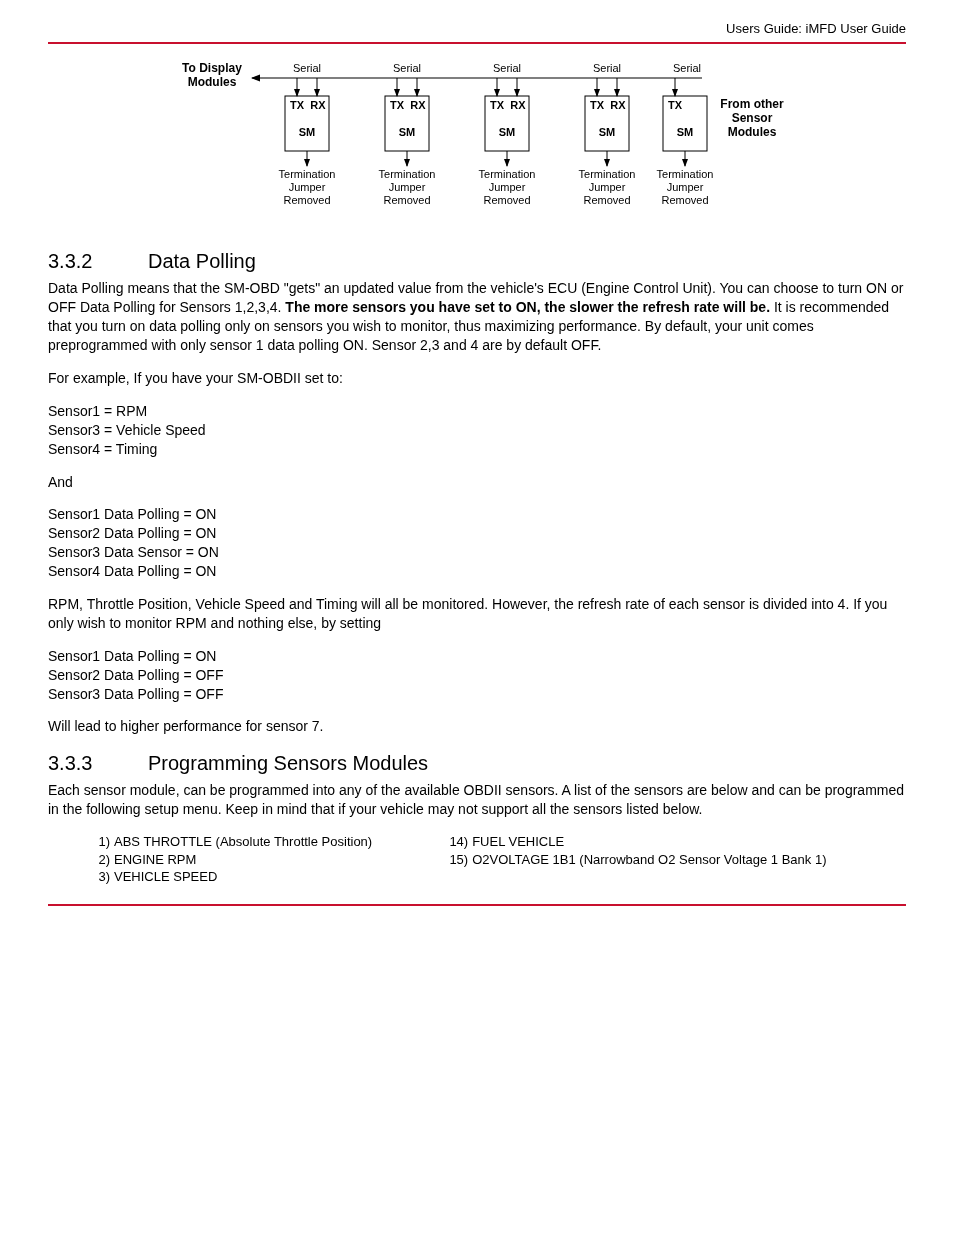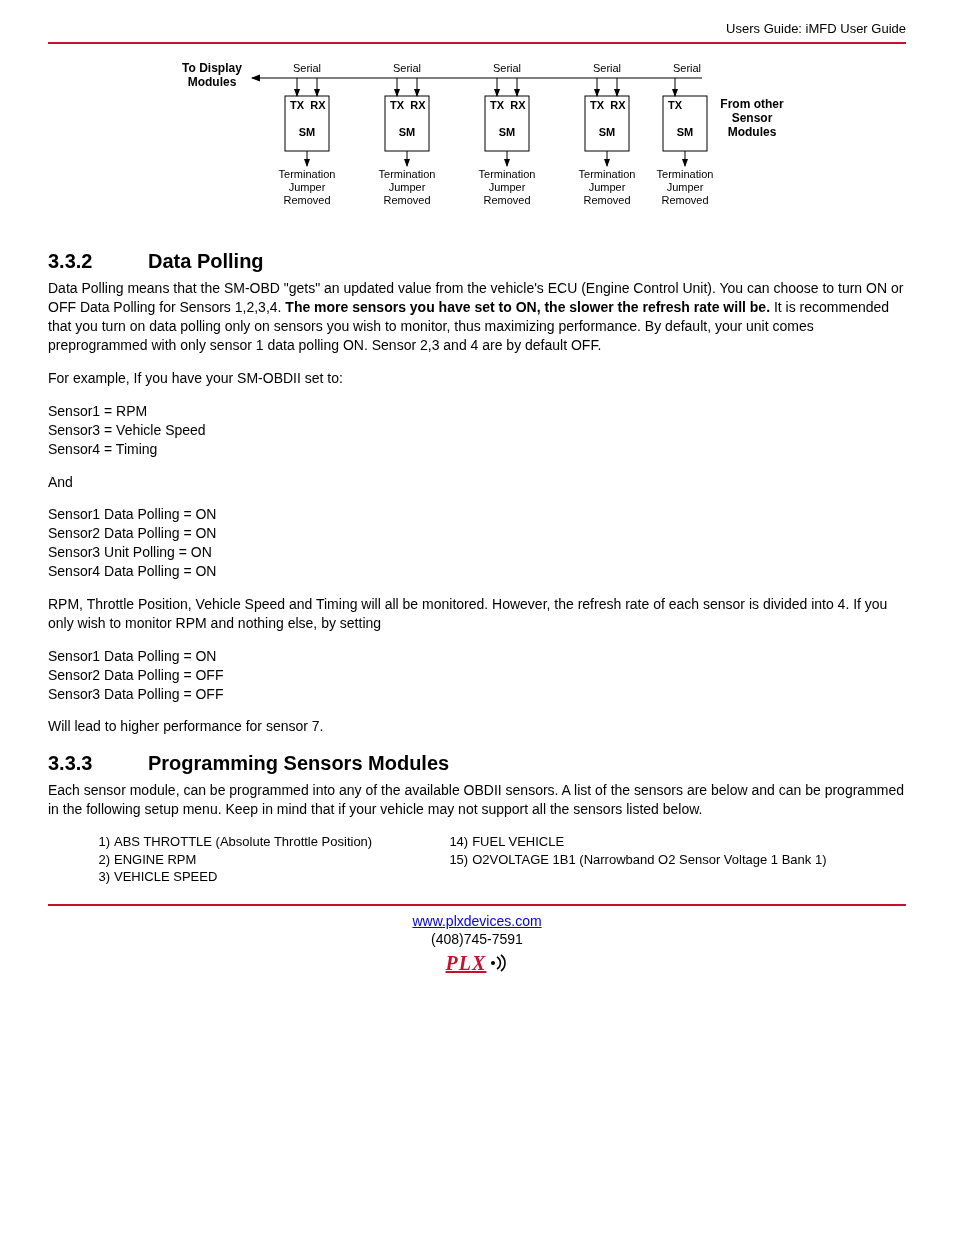--- a/index.html
+++ b/index.html
@@ -24,21 +24,21 @@
   }
   .diagram {
     text-align: center;
     margin: 6px 0 28px 0;
   }
   .diagram svg {
     font-family: Verdana, sans-serif;
   }
   h2.sec {
     font-size: 20px;
-    font-weight: bold;
+    font-weight: normal;
     margin: 12px 0 4px 0;
   }
   h2.sec .num {
     display: inline-block;
     width: 100px;
   }
   p.body {
     margin: 2px 0 14px 0;
   }
   .sensor-lines {
@@ -207,21 +207,21 @@
   <div>Sensor1 = RPM</div>
   <div>Sensor3 = Vehicle Speed</div>
   <div>Sensor4 = Timing</div>
 </div>
 
 <p class="body">And</p>
 
 <div class="sensor-lines">
   <div>Sensor1 Data Polling = ON</div>
   <div>Sensor2 Data Polling = ON</div>
-  <div>Sensor3 Unit Polling = ON</div>
+  <div>Sensor3 Data Sensor = ON</div>
   <div>Sensor4 Data Polling = ON</div>
 </div>
 
 <p class="body">RPM, Throttle Position, Vehicle Speed and Timing will all be monitored. However, the refresh rate of each sensor is divided into 4. If you only wish to monitor RPM and nothing else, by setting</p>
 
 <div class="sensor-lines">
   <div>Sensor1 Data Polling = ON</div>
   <div>Sensor2 Data Polling = OFF</div>
   <div>Sensor3 Data Polling = OFF</div>
 </div>
@@ -255,26 +255,13 @@
       </div>
     <div class="row">
         <span class="n">15)</span>
         <span>O2VOLTAGE 1B1 (Narrowband O2 Sensor Voltage 1 Bank 1)</span>
       </div>
   </div>
 </div>
 
 <hr class="footer-hr">
 <div class="footer">
-  <div class="center">
-    <a href="#">www.plxdevices.com</a><br>
-    <span>(408)745-7591</span><br>
-    <span class="logo">
-      <span class="txt">PLX</span>
-      <svg width="20" height="20" viewBox="0 0 20 20">
-        <path d="M4 10 a6 6 0 0 1 0 0" fill="none"></path>
-        <circle cx="5" cy="10" r="2" fill="#000"></circle>
-        <path d="M9 4 a7 7 0 0 1 0 12" fill="none" stroke="#000" stroke-width="1.6"></path>
-        <path d="M13 2 a10 10 0 0 1 0 16" fill="none" stroke="#000" stroke-width="1.6"></path>
-      </svg>
-    </span>
-  </div>
 </div>
 
 </body></html>

